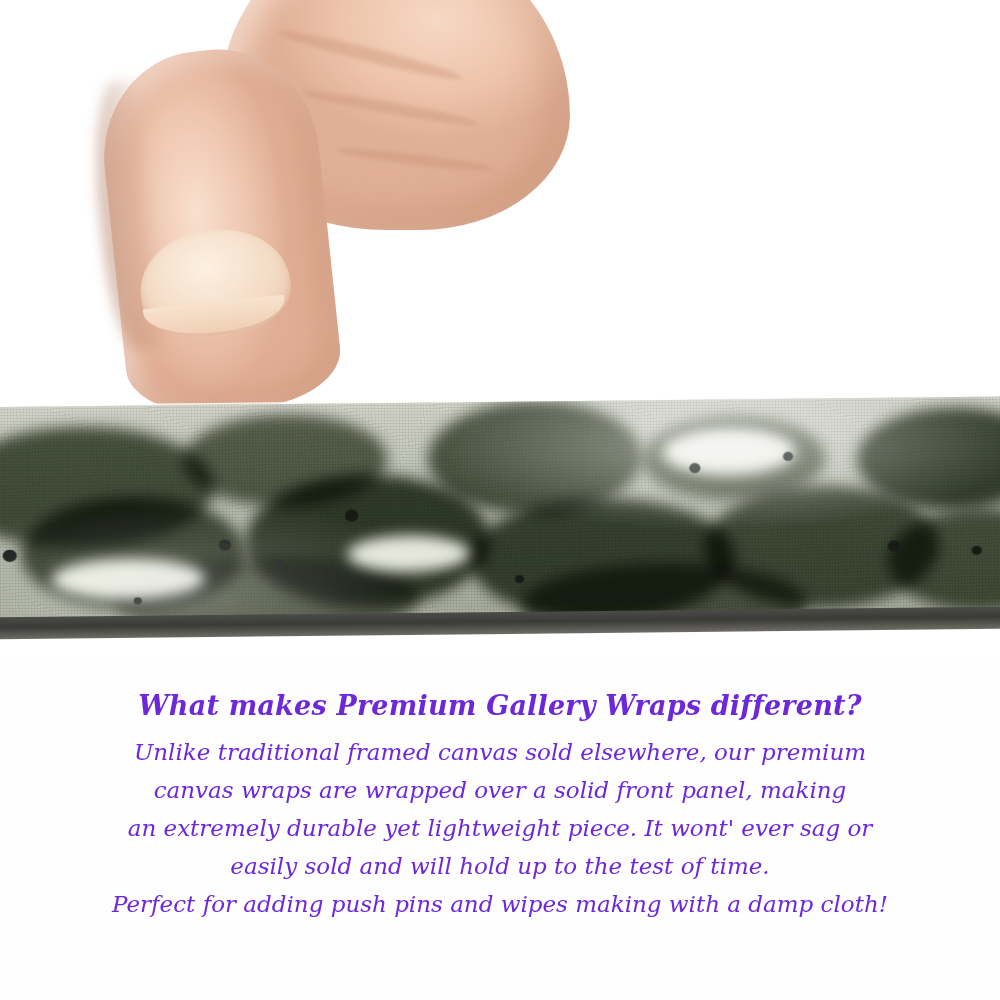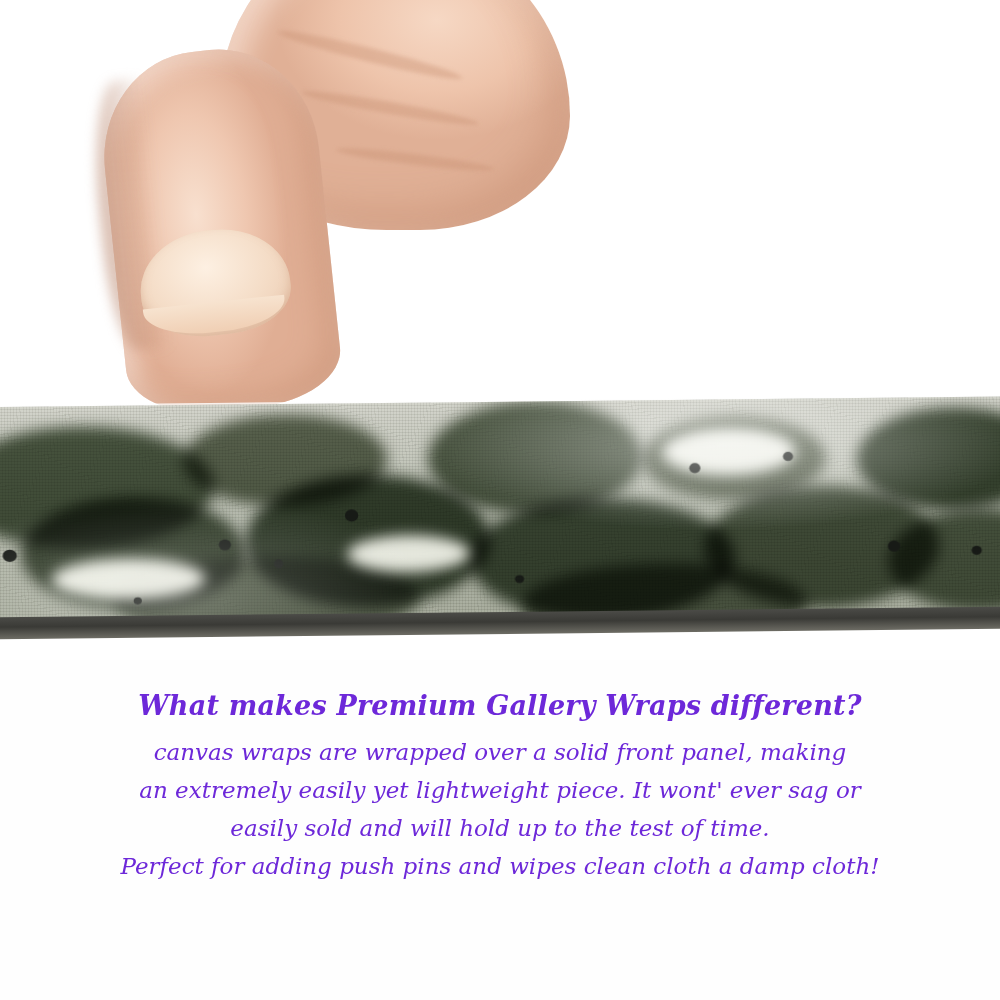--- a/index.html
+++ b/index.html
@@ -244,20 +244,21 @@
 
       <div class="strip-highlight"></div>
     </div>
 
     <div class="strip-bottom-edge"></div>
   </div>
 
   <div class="caption">
     <div class="caption-heading">What makes Premium Gallery Wraps different?</div>
     <div class="caption-body">
+      <span class="line">Unlike traditional framed canvas sold elsewhere, our premium</span>
       <span class="line">canvas wraps are wrapped over a solid front panel, making</span>
-      <span class="line">an extremely easily yet lightweight piece. It wont' ever sag or</span>
+      <span class="line">an extremely durable yet lightweight piece. It wont' ever sag or</span>
       <span class="line">easily sold and will hold up to the test of time.</span>
-      <span class="line">Perfect for adding push pins and wipes clean cloth a damp cloth!</span>
+      <span class="line">Perfect for adding push pins and wipes making with a damp cloth!</span>
     </div>
   </div>
 
 </div>
 
 </body></html>

